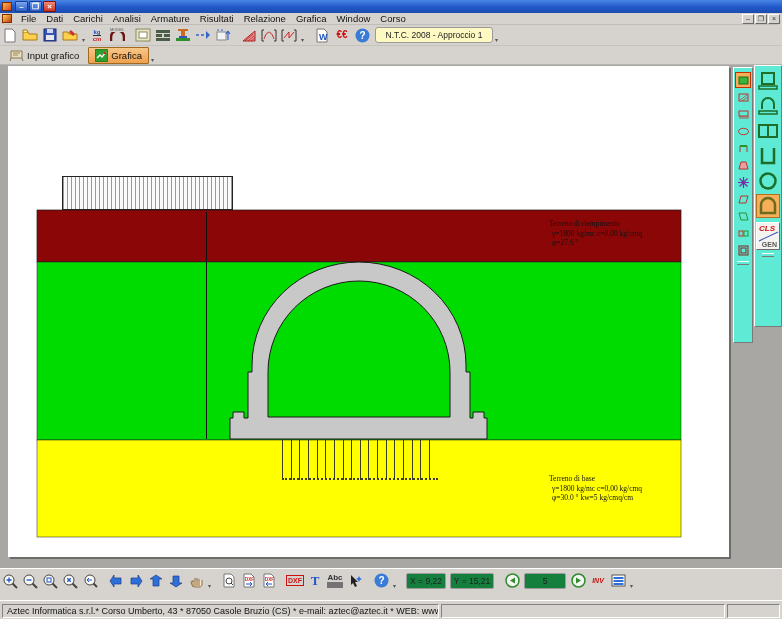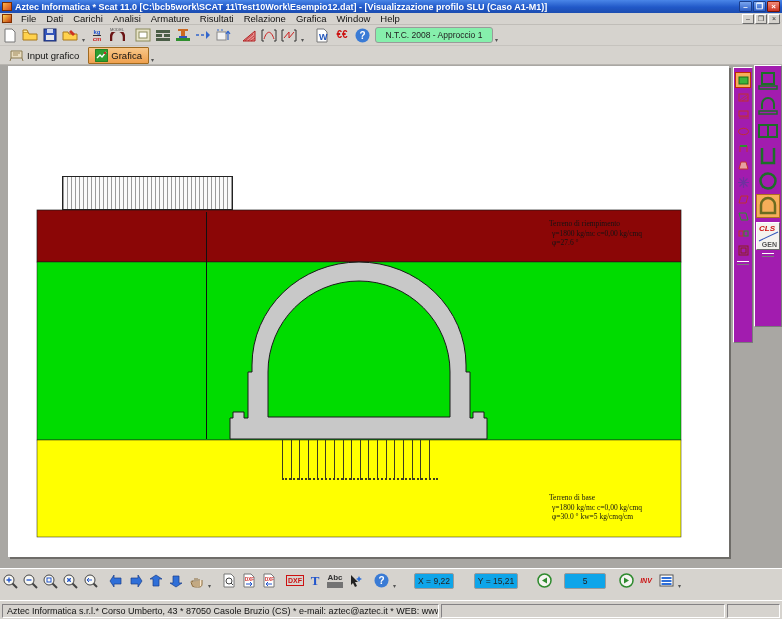--- a/index.html
+++ b/index.html
@@ -34,21 +34,21 @@
   .toolbar1 { position:absolute; left:0; top:25px; width:782px; height:21px;
     background:#D6D3CE; display:flex; align-items:center; border-bottom:1px solid #c6c3be; }
   .tbtn { width:20px; height:19px; display:flex; align-items:center; justify-content:center; flex:0 0 auto; }
   .grip { width:7px; height:16px; display:flex; align-items:flex-end; justify-content:center;
     color:#555; font-size:6px; flex:0 0 auto; }
   .sep { width:6px; flex:0 0 auto; }
   .kgcm { font-size:6px; font-weight:bold; line-height:6px; text-align:center; }
   .kgcm .t { color:#2255cc; border-bottom:1px solid #333; }
   .kgcm .b { color:#cc2222; }
   .modelico { font-size:4px; color:#555; text-align:center; line-height:4px; }
-  .combo { height:16px; width:118px; background:#86efac; border:1px solid #9a9a9a;
+  .combo { height:16px; width:118px; background:#fef9c3; border:1px solid #9a9a9a;
     border-radius:3px; font-size:8.5px; display:flex; align-items:center;
     justify-content:center; color:#222; margin-left:3px; flex:0 0 auto; }
   .tabbar { position:absolute; left:0; top:46px; width:782px; height:19px;
     background:#D6D3CE; display:flex; align-items:center; border-bottom:1px solid #b8b5b0; }
   .viewtab { height:17px; display:flex; align-items:center; gap:3px; padding:0 6px;
     font-size:9.5px; color:#111; border:1px solid transparent; margin-left:2px; }
   .viewtab.active { background:linear-gradient(180deg,#f8c789,#efa04e);
     border:1px solid #a06a20; border-radius:1px; }
   
   .canvas { position:absolute; left:0; top:65px; width:782px; height:503px;
@@ -60,76 +60,75 @@
   .loadblock { position:absolute; left:54px; top:110px; width:171px; height:34px;
     border:1px solid #222;
     background:repeating-linear-gradient(90deg,#9a9a9a 0 1px,#fafafa 1px 4px); }
   .basehatch { position:absolute; left:274px; top:374px; width:156px; height:40px;
     background:repeating-linear-gradient(90deg,#3c3c20 0 1px,transparent 1px 8.65px);
     border-bottom:2px dotted #3c3c20; }
   .soil-label { position:absolute; width:150px; font-family:"Liberation Serif", serif;
     font-size:7.5px; line-height:9.5px; color:#141414;margin-left:11px; }
   .soil-label .ind { padding-left:3px; }
   
-  .vtb { position:absolute; background:#a21caf; border:1px solid;
+  .vtb { position:absolute; background:#5eead4; border:1px solid;
     border-color:#fff #7a7a7a #7a7a7a #fff; }
   .vtb-narrow { left:733px; top:2px; width:20px; height:276px; padding-top:3px; }
   .vtb-wide { left:754px; top:0; width:28px; height:262px; padding-top:2px; }
   .sbtn { width:16px; height:16px; margin:1px auto; display:flex; align-items:center; justify-content:center; }
   .sbtn.sel { background:#F6AE59; border:1px solid #C03000; }
   .wbtn { width:24px; height:24px; margin:1px auto; display:flex; align-items:center; justify-content:center; }
   .wbtn.sel { background:#F6AE59; border:1px solid #B07020; }
   .clsgen { width:24px; height:28px; margin:4px auto 0; background:#f4f3ef;
     border:1px solid; border-color:#fff #6a6a6a #6a6a6a #fff; position:relative;
     font-weight:bold; }
   .clsgen .cls { position:absolute; left:2px; top:1px; color:#cc1111; font-size:8px; font-style:italic; }
   .clsgen .gen { position:absolute; right:2px; bottom:1px; color:#555; font-size:7px; }
   .clsgen .diag { position:absolute; left:1px; top:13px; width:21px; height:1px;
     background:#3355bb; transform:rotate(-25deg); }
   .vgrip { width:12px; height:4px; margin:3px auto 0; border-top:1px solid #fff;
     border-bottom:1px solid #7a7a7a; }
   
   .bottombar { position:absolute; left:0; top:568px; width:782px; height:32px;
     background:#D6D3CE; border-top:1px solid #fff; display:flex; align-items:flex-start; }
   .bb-row { display:flex; align-items:center; height:21px; margin-top:1px; }
-  .coordbox { height:16px; background:#0ea5e9; border:1px solid #9a9a9a; border-radius:2px;
+  .coordbox { height:16px; background:#15803d; border:1px solid #9a9a9a; border-radius:2px;
     font-size:8.5px; color:#222; display:flex; align-items:center; justify-content:center;
-    margin:0 10px; flex:0 0 auto; }
+    margin:0 2px; flex:0 0 auto; }
   .statusbar { position:absolute; left:0; top:600px; width:782px; height:19px;
     background:#D6D3CE; border-top:1px solid #fff; }
   .spanel { position:absolute; top:3px; height:14px; border:1px solid;
     border-color:#848284 #fff #fff #848284; font-size:9px; color:#111;
     display:flex; align-items:center; padding:0 4px; white-space:nowrap; overflow:hidden; }
   .txtico { font-weight:bold; line-height:1; }
 </style>
 </head>
 <body>
 
 <div class="titlebar">
   <div class="app-ico"></div>
-  <div class="tb-title">Aztec Informatica * Scat 11.0 [C:\bcb5work\SCAT 11\Test10Work\Esempio12.dat] - [Visualizzazione profilo SLU (Caso A1-M1)]</div>
   <div class="win-btns">
     <div class="win-btn">–</div>
     <div class="win-btn">❐</div>
     <div class="win-btn close">×</div>
   </div>
 </div>
 
 <div class="menubar">
   <div class="mdi-ico"></div>
   <span class="menu-item">File</span>
   <span class="menu-item">Dati</span>
   <span class="menu-item">Carichi</span>
   <span class="menu-item">Analisi</span>
   <span class="menu-item">Armature</span>
   <span class="menu-item">Risultati</span>
   <span class="menu-item">Relazione</span>
   <span class="menu-item">Grafica</span>
   <span class="menu-item">Window</span>
-  <span class="menu-item">Help</span>
+  <span class="menu-item">Corso</span>
   <div class="mdi-btns">
     <div class="mdi-btn">–</div>
     <div class="mdi-btn">❐</div>
     <div class="mdi-btn">×</div>
   </div>
 </div>
 
 <div class="toolbar1">
   <div class="tbtn">
     <svg width="14" height="15">
@@ -278,21 +277,21 @@
     </svg>
 
     <div class="loadblock"></div>
     <div class="basehatch"></div>
 
     <div class="soil-label" style="left:530px;top:153px">
       <div>Terreno di riempimento</div>
       <div class="ind">γ=1800 kg/mc c=0,00 kg/cmq</div>
       <div class="ind">φ=27.6 °</div>
     </div>
-    <div class="soil-label" style="left:530px;top:427px">
+    <div class="soil-label" style="left:530px;top:408px">
       <div>Terreno di base</div>
       <div class="ind">γ=1800 kg/mc c=0,00 kg/cmq</div>
       <div class="ind">φ=30.0 °  kw=5 kg/cmq/cm</div>
     </div>
   </div>
 
   <div class="vtb vtb-narrow">
     <div class="sbtn sel">
       <svg width="13" height="13">
           <rect x="2" y="3" width="9" height="7" fill="#3cb43c" stroke="#1a6b1a"></rect>

